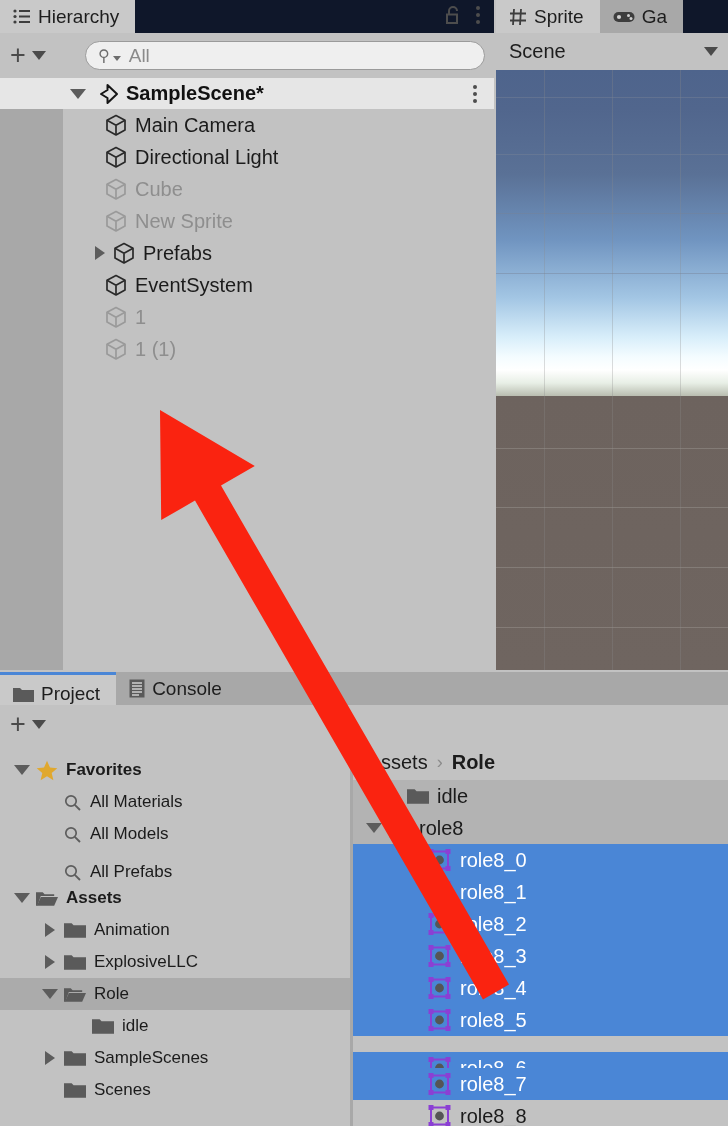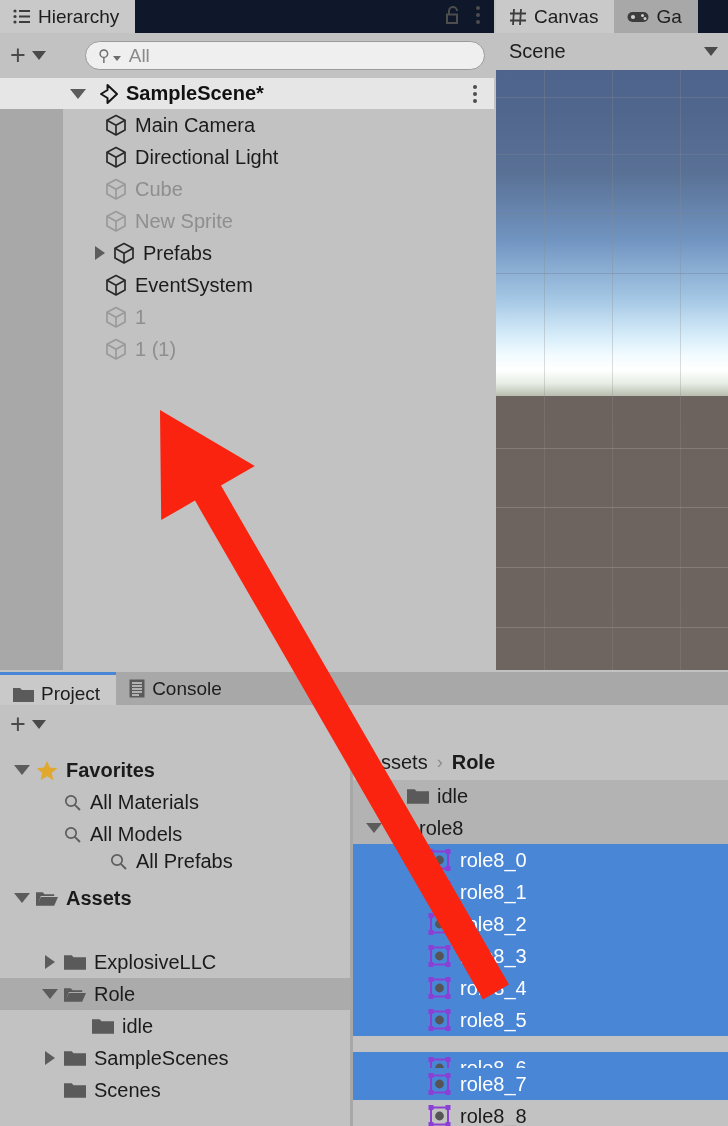--- a/index.html
+++ b/index.html
@@ -121,21 +121,21 @@
   #proj-toolbar {
     position: absolute; left: 0; top: 33px; width: 728px; height: 39px; background: #c2c2c2;
     display: flex; align-items: center;
   }
   #proj-divider { position: absolute; left: 350px; top: 72px; width: 3px; height: 382px; background: #a8a8a8; }
   #proj-left { position: absolute; left: 0; top: 72px; width: 350px; height: 382px; background: #c2c2c2; }
   #proj-right { position: absolute; left: 353px; top: 72px; width: 375px; height: 382px; background: #c2c2c2; }
 
   .prow {
     position: absolute; left: 0; width: 350px; height: 32px;
-    display: flex; align-items: center; font-size: 20px; color: #1b1b1b;
+    display: flex; align-items: center; font-size: 17px; color: #1b1b1b;
   }
   .prow.hdr { font-weight: bold; }
   .prow.sel { background: #ababab; }
   .prow .lbl { margin-left: 8px; }
 
   .star { color: #e0a82e; font-size: 20px; }
   .mag { font-size: 17px; color: #5d5d5d; position: relative; top: 1px; }
   .folder { width: 22px; height: 17px; flex: none; }
 
   #breadcrumb {
@@ -315,21 +315,21 @@
   </div>
 
   <div class="panel" id="sceneview">
     <div class="tabbar">
       <div class="tab active">
         <span class="ico">
           <svg width="18" height="18" viewBox="0 0 18 18">
             <path d="M5 1 L4 17 M12 1 L11 17 M1 5.5 L17 5.5 M1 12.5 L17 12.5" stroke="#3d3d3d" stroke-width="1.8"></path>
           </svg>
         </span>
-        <span>Canvas</span>
+        <span>Sprite</span>
       </div>
       <div class="tab inactive">
         <span class="ico">
           <svg width="22" height="14" viewBox="0 0 22 14">
             <rect x="0.5" y="2" width="21" height="10" rx="5" fill="#3d3d3d"></rect>
             <circle cx="6" cy="7" r="2.1" fill="#cfcfcf"></circle>
             <circle cx="15.5" cy="5.6" r="1.5" fill="#cfcfcf"></circle>
             <circle cx="18" cy="8.6" r="1.5" fill="#cfcfcf"></circle>
           </svg>
         </span>
@@ -423,21 +423,21 @@
           <span style="display:inline-flex;align-items:center;margin-left:2px;">
             <span class="ico mag">
               <svg width="18" height="18" viewBox="0 0 18 18">
                 <circle cx="7" cy="7" r="5.2" fill="none" stroke="#5d5d5d" stroke-width="1.7"></circle>
                 <path d="M10.8 10.8 L16 16" stroke="#5d5d5d" stroke-width="1.9"></path>
               </svg>
             </span>
           </span>
           <span class="lbl">All Models</span>
         </div>
-        <div class="prow" style="top: 101px; padding-left: 46px;">
+        <div class="prow" style="top: 112px;">
           <span style="display:inline-block;width:38px"></span>
           <span style="display:inline-block;width:24px;"></span>
           <span style="display:inline-flex;align-items:center;margin-left:2px;">
             <span class="ico mag">
               <svg width="18" height="18" viewBox="0 0 18 18">
                 <circle cx="7" cy="7" r="5.2" fill="none" stroke="#5d5d5d" stroke-width="1.7"></circle>
                 <path d="M10.8 10.8 L16 16" stroke="#5d5d5d" stroke-width="1.9"></path>
               </svg>
             </span>
           </span>
@@ -450,20 +450,34 @@
           </span>
           <span style="display:inline-flex;align-items:center;margin-left:2px;">
             <span class="ico folder">
               <svg width="23" height="18" viewBox="0 0 23 18">
                 <path d="M0 3 h7 l2 2 h10 v2 H5 L1.5 17 H0 Z" fill="#5a5a5a"></path>
                 <path d="M5 8 h18 l-4 9 H1 Z" fill="#5a5a5a"></path>
               </svg>
             </span>
           </span>
           <span class="lbl">Assets</span>
+        </div>
+        <div class="prow" style="top: 170px;">
+          <span style="display:inline-block;width:38px"></span>
+          <span style="display:inline-flex;width:24px;justify-content:center;">
+            <span class="tri-rt"></span>
+          </span>
+          <span style="display:inline-flex;align-items:center;margin-left:2px;">
+            <span class="ico folder">
+              <svg width="23" height="18" viewBox="0 0 23 18">
+                <path d="M0 2 h8 l2 2 h13 v13 H0 Z" fill="#5a5a5a"></path>
+              </svg>
+            </span>
+          </span>
+          <span class="lbl">Animation</span>
         </div>
         <div class="prow" style="top: 202px;">
           <span style="display:inline-block;width:38px"></span>
           <span style="display:inline-flex;width:24px;justify-content:center;">
             <span class="tri-rt"></span>
           </span>
           <span style="display:inline-flex;align-items:center;margin-left:2px;">
             <span class="ico folder">
               <svg width="23" height="18" viewBox="0 0 23 18">
                 <path d="M0 2 h8 l2 2 h13 v13 H0 Z" fill="#5a5a5a"></path>

